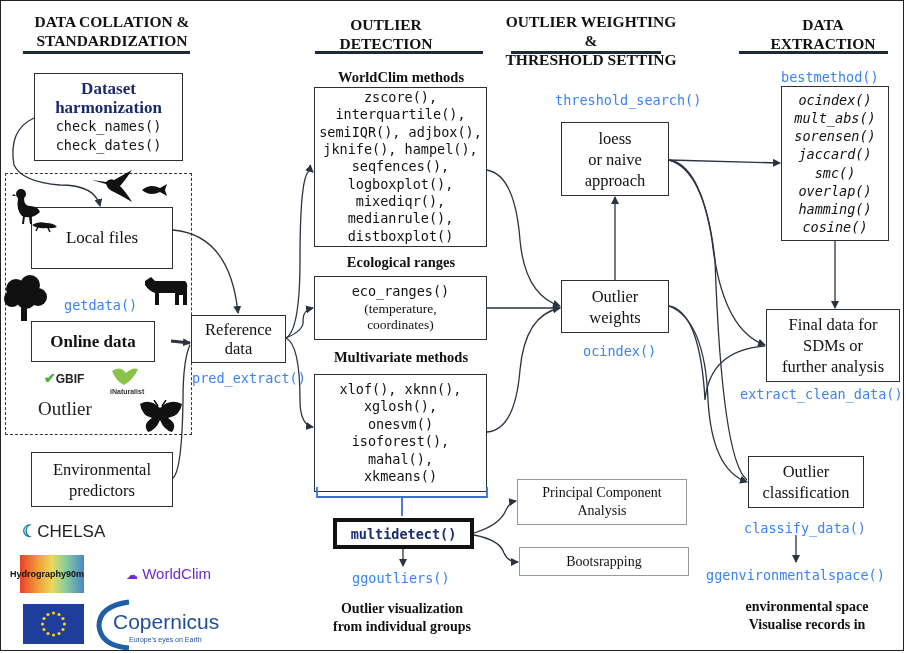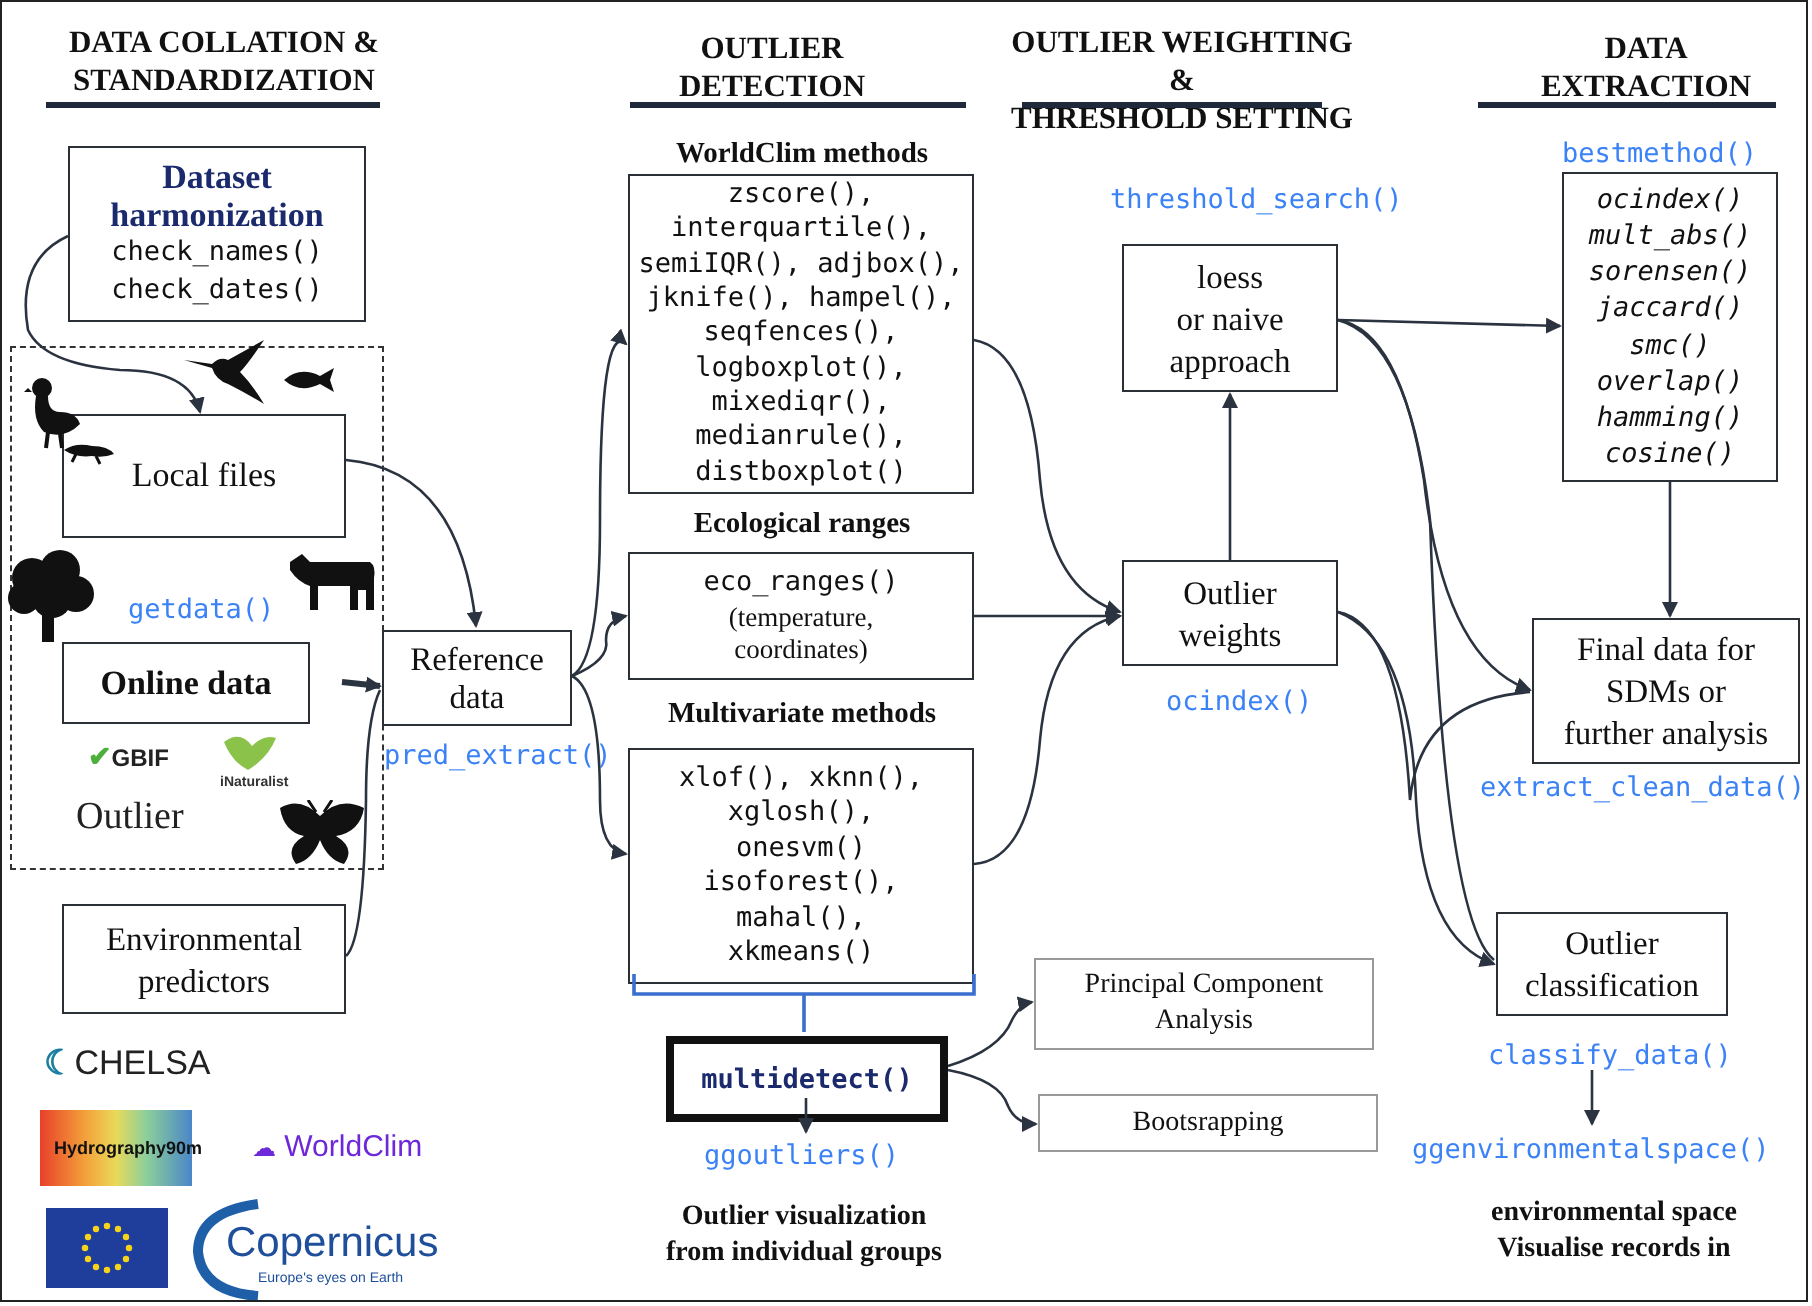--- a/index.html
+++ b/index.html
@@ -109,21 +109,21 @@
   <path d="M2 6 Q10 0 16 8 Q22 2 28 4 Q24 14 14 20 Q6 16 2 6 Z" fill="#8bc34a"></path>
 </svg>
 <div class="logo-text" style="left:110px; top:388px; font-size:7px; font-weight:bold; color:#333;">iNaturalist</div>
 <div class="logo-text" style="left:38px; top:398px; font-family:'Liberation Serif', serif; font-size:19px; color:#222;">
   <span>Outlier</span>
 </div>
 
 <div class="logo-text" style="left:22px; top:521px; font-size:17px; color:#222;">
   <span style="color:#1a7fa0; font-weight:bold;">☾</span><span>CHELSA</span>
 </div>
-<div class="abs" style="left:20px; top:555px; width:64px; height:38px; background:linear-gradient(90deg,#e8402a 0%,#f3a23a 30%,#e9d95b 50%,#8ccf9a 70%,#4a86c8 100%); display:flex; align-items:center; justify-content:center;padding-left:12px;">
+<div class="abs" style="left:20px; top:555px; width:64px; height:38px; background:linear-gradient(90deg,#e8402a 0%,#f3a23a 30%,#e9d95b 50%,#8ccf9a 70%,#4a86c8 100%); display:flex; align-items:center; justify-content:flex-end;">
   <span style="font-family:'Liberation Sans', sans-serif; font-size:9px; font-weight:bold; color:#111;">Hydrography90m</span>
 </div>
 <div class="logo-text" style="left:126px; top:565px; font-size:15px; color:#6d28d9;">
   <span style="font-size:12px;">☁</span> <span>WorldClim</span>
 </div>
 <div class="abs" style="left:23px; top:604px; width:61px; height:40px; background:#1f3e9c;">
   <svg width="61" height="40" viewBox="0 0 61 40">
     <g fill="#f7d417">
       <circle cx="30.5" cy="9" r="1.6"></circle>
         <circle cx="36" cy="10.5" r="1.6"></circle>
@@ -171,21 +171,21 @@
 <div class="label-b" style="left:315px; top:349px; width:172px;">Multivariate  methods</div>
 <div class="box mono" style="left:314px; top:374px; width:173px; height:118px; font-size:13.5px; line-height:17.5px;">
   <span class="line">xlof(), xknn(),</span>
   <span class="line">xglosh(),</span>
   <span class="line">onesvm()</span>
   <span class="line">isoforest(),</span>
   <span class="line">mahal(),</span>
   <span class="line">xkmeans()</span>
 </div>
 
-<div class="box mono" style="left:333px; top:518px; width:141px; height:43px; border:4px solid #111; font-weight:bold; font-size:13.5px; color:#1a2a6c;">
+<div class="box mono" style="left:333px; top:518px; width:141px; height:31px; border:4px solid #111; font-weight:bold; font-size:13.5px; color:#1a2a6c;">
   <span>multidetect()</span>
 </div>
 <div class="code" style="left:352px; top:570px;">ggoutliers()</div>
 <div class="label-b" style="left:318px; top:600px; width:168px; font-size:14px; line-height:18px;">
   <div>Outlier visualization</div>
   <div>from individual groups</div>
 </div>
 
 <div class="box serif" style="left:517px; top:479px; width:170px; height:46px; border-color:#999; font-size:14px; line-height:18px;">
   <span class="line">Principal Component</span>

